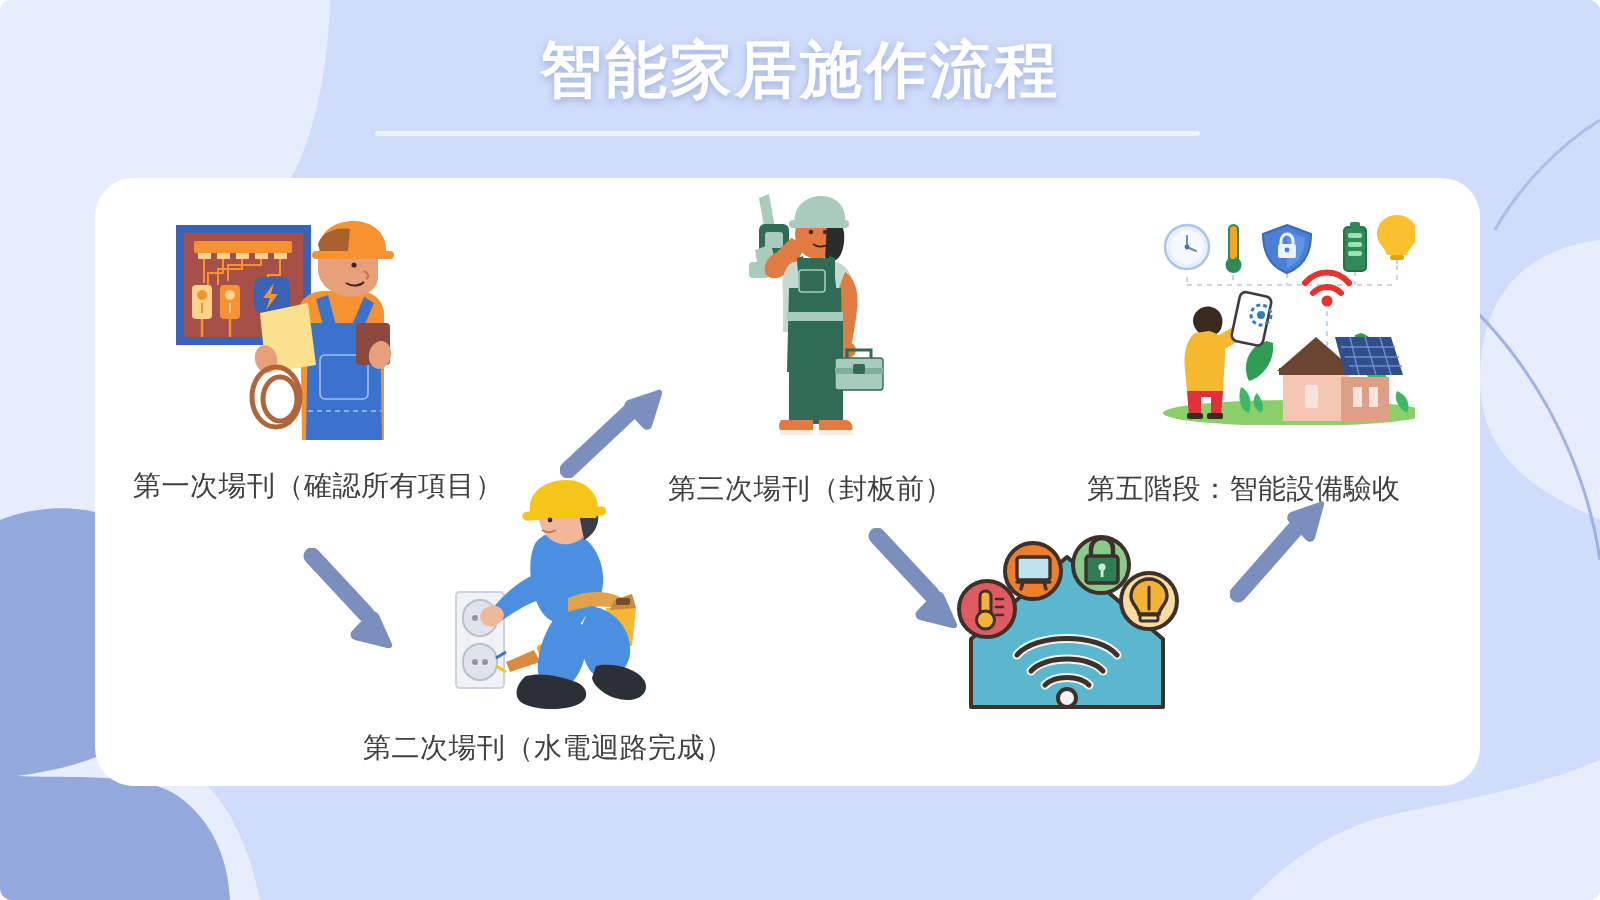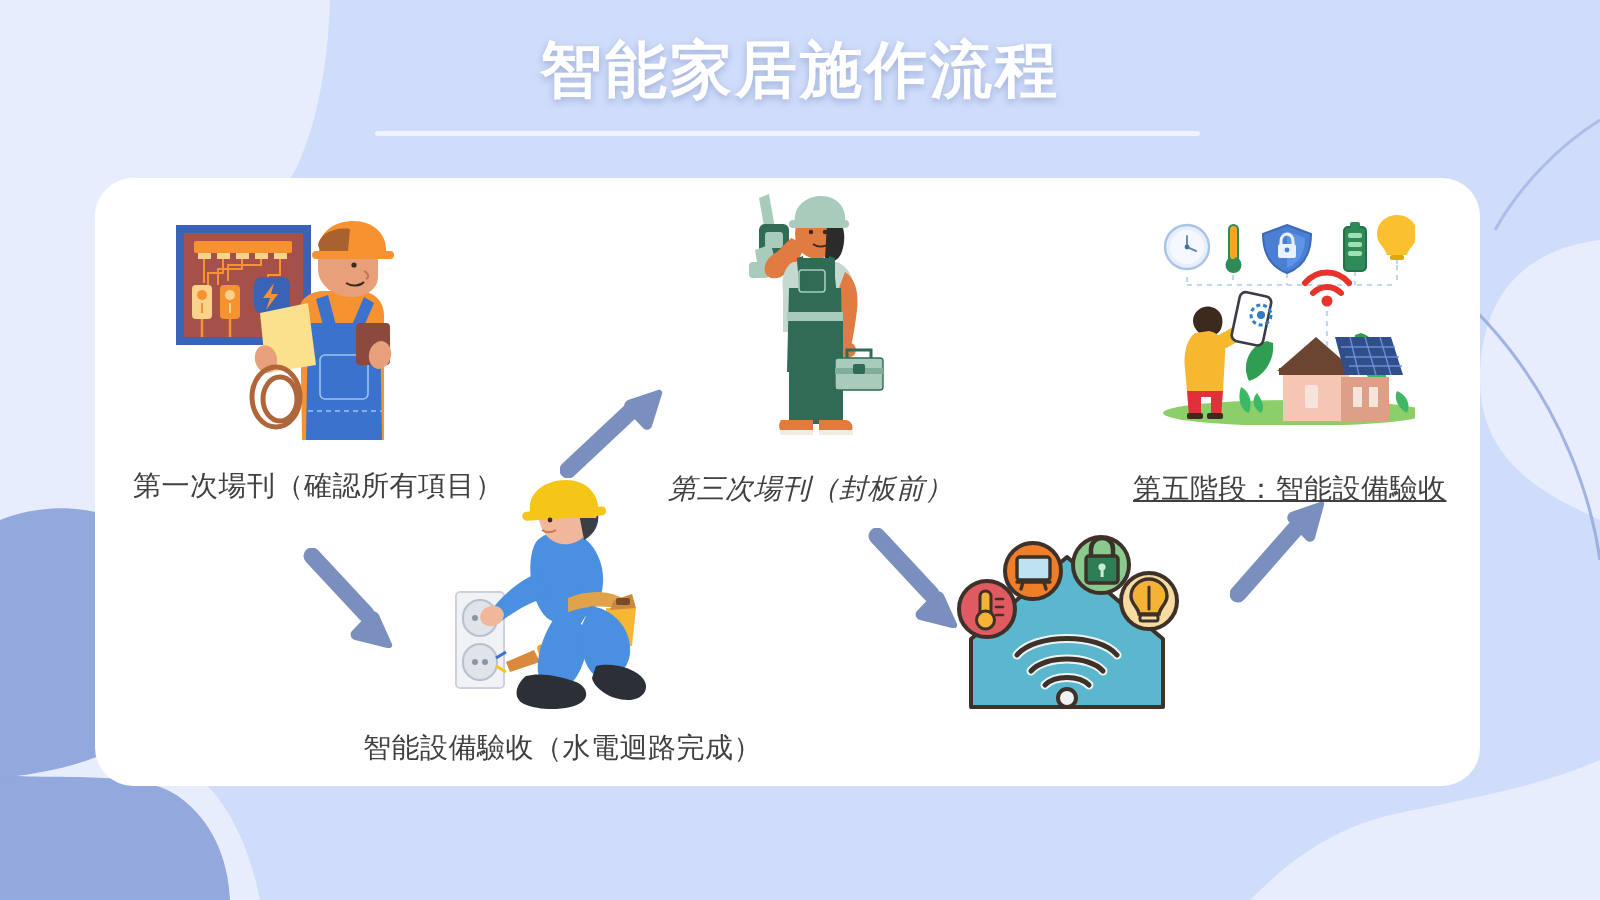--- a/index.html
+++ b/index.html
@@ -6,20 +6,21 @@
   html, body {
     width: 1600px; height: 900px;
     overflow: hidden;
     font-family: "Liberation Sans", "DejaVu Sans", sans-serif;
   }
   #stage {
     position: relative;
     width: 1600px; height: 900px;
     background: #cfdcfa;
     overflow: hidden;
+    border-radius: 12px;
   }
   .bg-layer { position: absolute; inset: 0; width: 1600px; height: 900px; }
 
   
   #title-wrap {
     position: absolute; left: 0; top: 36px;
     width: 1600px; text-align: center;
     z-index: 6;
   }
   #page-title {
@@ -55,23 +56,23 @@
     position: absolute;
     color: #404040;
     font-size: 28px;
     font-weight: normal;
     white-space: nowrap;
     letter-spacing: 0.5px;
     z-index: 8;
   }
   #label-1 { left: 133px; top: 467px; }
   #label-2 { left: 363px; top: 729px; }
-  #label-3 { left: 668px; top: 470px; font-style: italic; }
+  #label-3 { left: 668px; top: 470px; }
   #label-4 { left: 910px; top: 729px; }
-  #label-5 { left: 1133px; top: 470px; text-decoration: underline; }
+  #label-5 { left: 1087px; top: 470px; }
 
   
   .illus { position: absolute; z-index: 7; }
   #illus-1 { left: 168px; top: 215px; width: 270px; height: 235px; }
   #illus-2 { left: 450px; top: 480px; width: 230px; height: 240px; }
   #illus-3 { left: 725px; top: 192px; width: 160px; height: 250px; }
   #illus-4 { left: 955px; top: 515px; width: 225px; height: 200px; }
   #illus-5 { left: 1145px; top: 205px; width: 270px; height: 220px; }
 
   
@@ -434,17 +435,17 @@
              C72,62 77,63 79,67 Z" fill="#7b8fbf"></path>
   </svg>
 
   <svg class="arrow" id="arrow-4" viewBox="0 0 95 105">
     <path d="M8,96 L66,30" stroke="#7b8fbf" stroke-width="17" stroke-linecap="round" fill="none"></path>
     <path d="M90,4 C92,2 95,4 94,7 L85,40 C84,44 79,45 76,42 L59,24
              C56,21 57,16 61,14 Z" fill="#7b8fbf"></path>
   </svg>
 
   <div class="step-label" id="label-1">第一次場刊（確認所有項目）</div>
-  <div class="step-label" id="label-2">智能設備驗收（水電迴路完成）</div>
+  <div class="step-label" id="label-2">第二次場刊（水電迴路完成）</div>
   <div class="step-label" id="label-3">第三次場刊（封板前）</div>
   <div class="step-label" id="label-5">第五階段：智能設備驗收</div>
 
 </div>
 
 </body></html>

